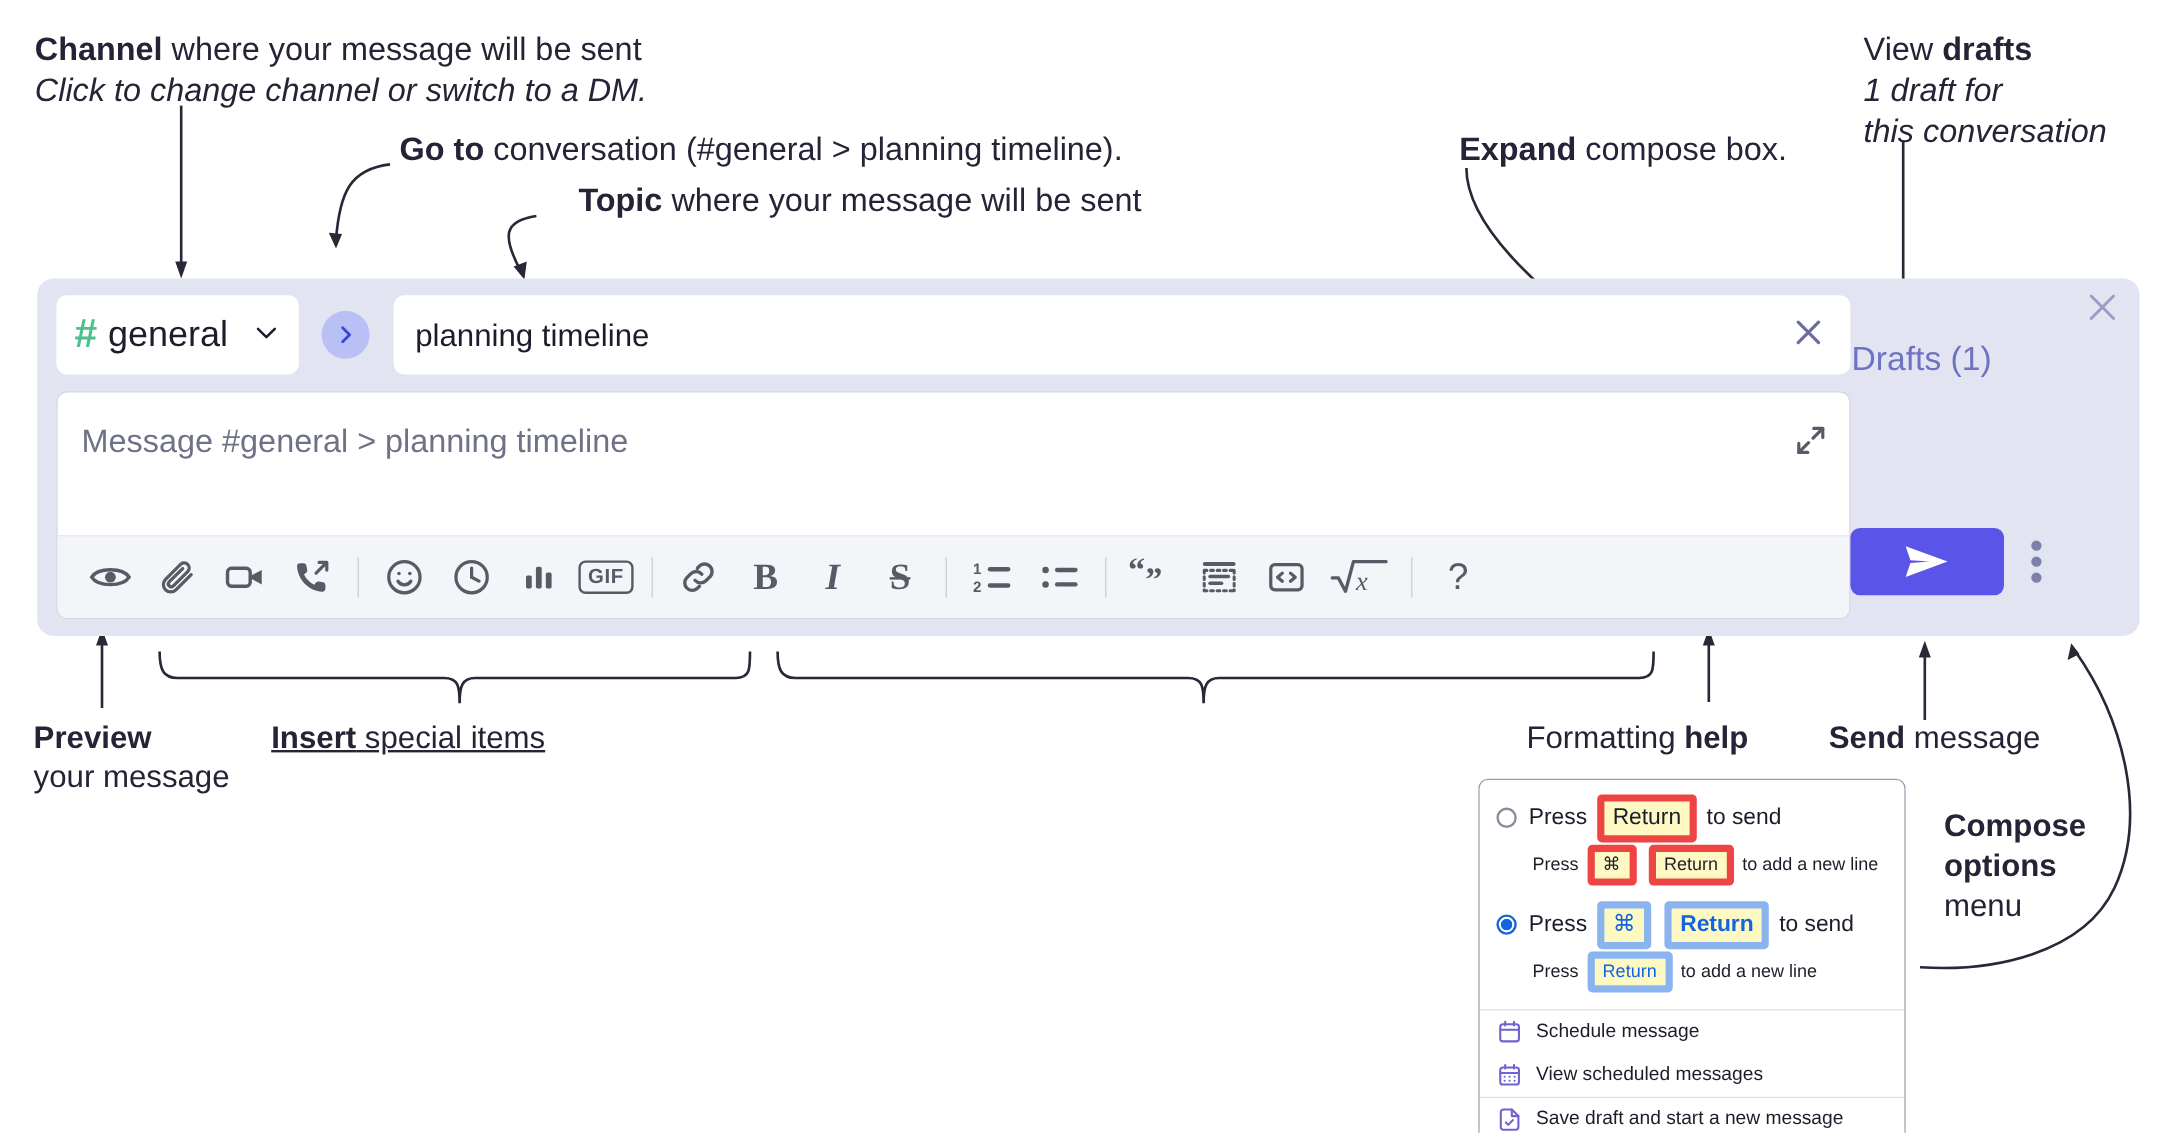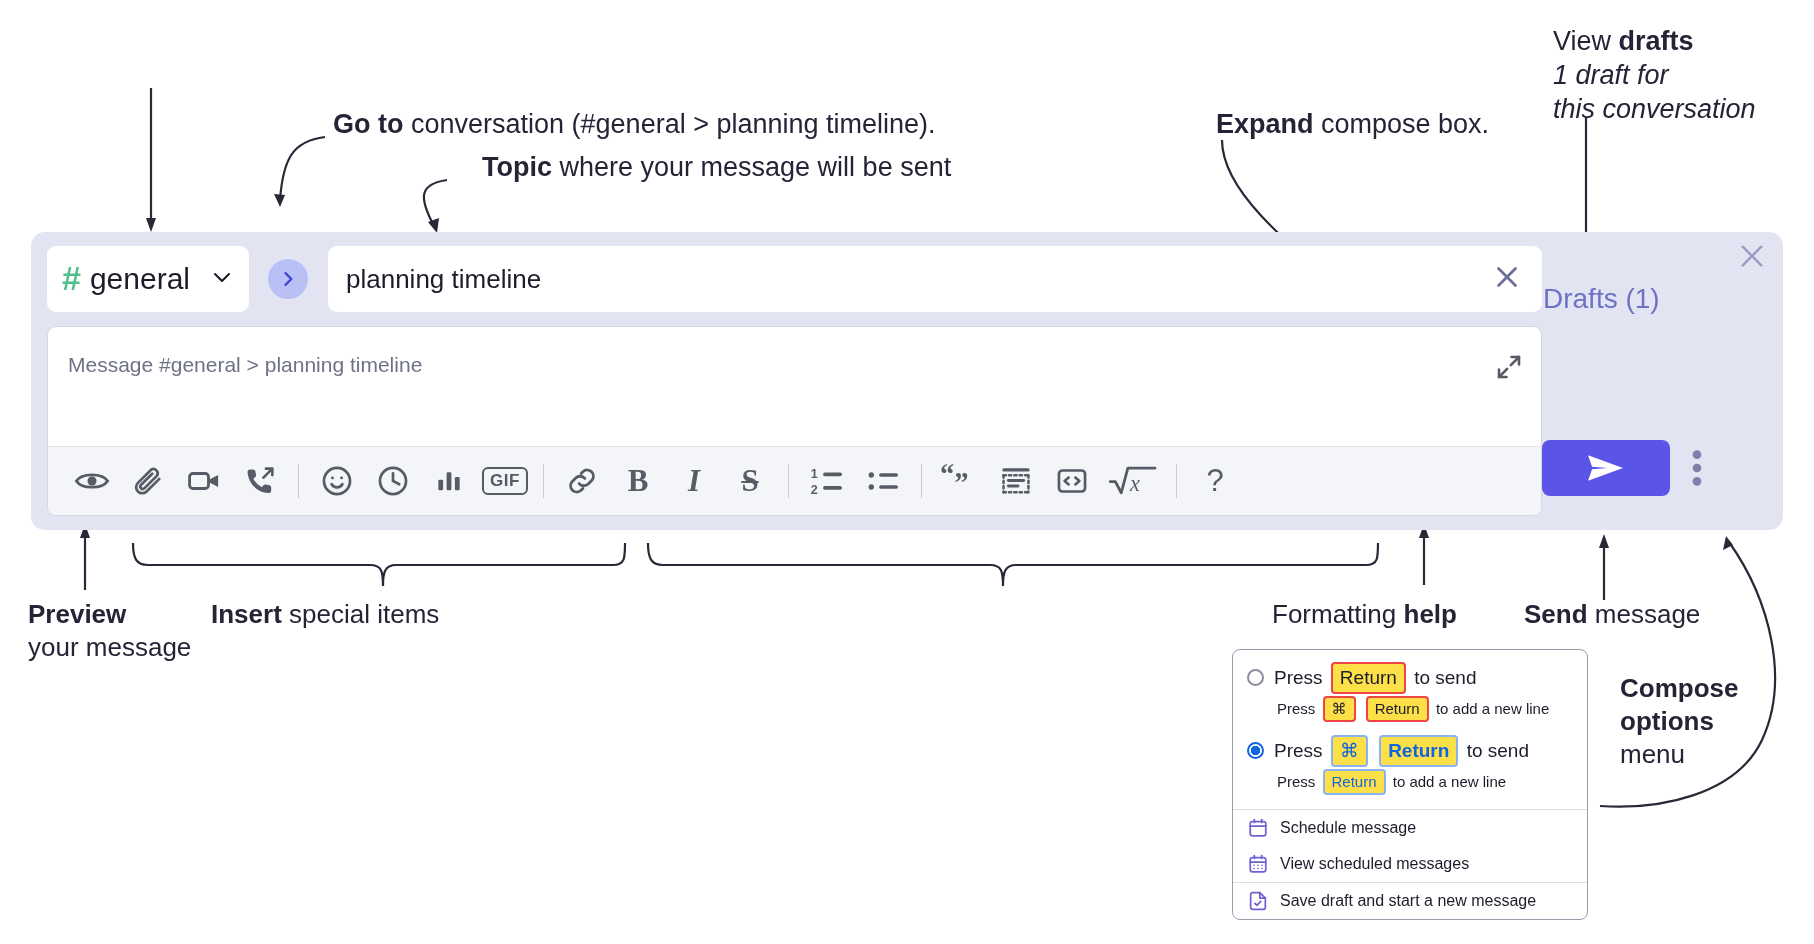--- a/index.html
+++ b/index.html
@@ -63,21 +63,21 @@
   #message-box {
     position: absolute; left: 0; top: 80px;
     width: 1495px; height: 190px;
     background: #fff;
     border: 1px solid #d6d7e3;
     border-radius: 9px;
     overflow: hidden;
   }
   #message-placeholder {
     position: absolute; left: 20px; top: 26px;
-    font-size: 21px; color: #6f7287;
+    font-size: 27px; color: #6f7287;
   }
   #expand-btn { position: absolute; right: 17px; top: 25px; }
 
   #toolbar {
     position: absolute; left: 0; right: 0; bottom: 0;
     height: 69px;
     background: #f4f5f8;
     border-top: 1px solid #e4e5ec;
     display: flex; align-items: center;
     padding: 4px 16px;
@@ -116,22 +116,22 @@
   }
   .opt-group { padding: 10px 0 8px 0; }
   .opt-row { display: flex; align-items: center; gap: 10px; padding: 2px 14px; }
   .opt-row.sub { padding-left: 44px; padding-top: 0; padding-bottom: 6px; }
   .radio { width: 17px; height: 17px; border-radius: 50%; border: 2px solid #8b8d9c; flex: none; }
   .radio.on { border-color: #1264e0; background:
       radial-gradient(circle, #1264e0 0 4.5px, #fff 5px 100%); }
   .opt-main { font-size: 19px; color: #1d1c2b; }
   .opt-sub { font-size: 15px; color: #1d1c2b; }
   .key {
-    display: inline-block; border: 2px solid #ef4444; border-radius: 4px;
-    padding: 1px 7px; margin: 0 3px; background: #fde047; color: #1d1c2b;
+    display: inline-block; border: 6px solid #ef4444; border-radius: 4px;
+    padding: 1px 7px; margin: 0 3px; background: #fef9c3; color: #1d1c2b;
     font-size: inherit; line-height: 1.35;
   }
   .key.blue { border-color: #8ab4f0; color: #1264e0; }
   .key.blue.bold { font-weight: 700; }
   .menu-div { height: 1px; background: #dcdde4; }
   .menu-item { display: flex; align-items: center; gap: 11px; padding: 7px 14px; font-size: 16px; color: #1d1c2b; }
   .mi-icon { width: 22px; height: 22px; flex: none; color: #6f63d4; }
 </style>
 </head>
 <body>
@@ -169,20 +169,24 @@
       <polygon points="437,233 428,222 439,218"></polygon>
       <polygon points="1485,369 1472,363 1474,374"></polygon>
       <polygon points="1586,284 1581,270 1591,270"></polygon>
       <polygon points="85,524 80,538 90,538"></polygon>
       <polygon points="1424,524 1419,538 1429,538"></polygon>
       <polygon points="1604,534 1599,548 1609,548"></polygon>
       <polygon points="1726,536 1723,550 1733,545"></polygon>
     </g>
   </svg>
 
+  <div class="anno anno-lg" style="left:29px; top:24px;">
+    <div><b>Channel</b><span> where your message will be sent</span></div>
+    <div><i>Click to change channel or switch to a DM.</i></div>
+  </div>
 
   <div class="anno anno-lg" style="left:333px; top:107px;">
     <b>Go to</b><span> conversation (#general &gt; planning timeline).</span>
   </div>
 
   <div class="anno anno-lg" style="left:482px; top:150px;">
     <b>Topic</b><span> where your message will be sent</span>
   </div>
 
   <div class="anno anno-lg" style="left:1216px; top:107px;">
@@ -193,21 +197,21 @@
     <div><span>View </span><b>drafts</b></div>
     <div><i>1 draft for</i></div>
     <div><i>this conversation</i></div>
   </div>
 
   <div class="anno anno-md" style="left:28px; top:598px;">
     <div><b>Preview</b></div>
     <div>your message</div>
   </div>
 
-  <div class="anno anno-md" style="left:211px; top:598px;">
+  <div class="anno anno-md" style="left:226px; top:598px;text-decoration:underline;">
     <b>Insert</b><span> special items</span>
   </div>
 
 
   <div class="anno anno-md" style="left:1272px; top:598px;">
     <span>Formatting </span><b>help</b>
   </div>
 
   <div class="anno anno-md" style="left:1524px; top:598px;">
     <b>Send</b><span> message</span>

